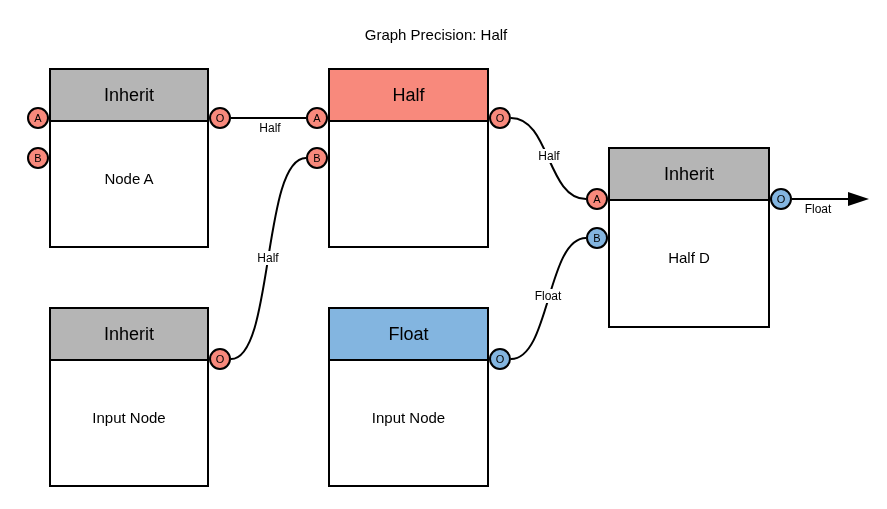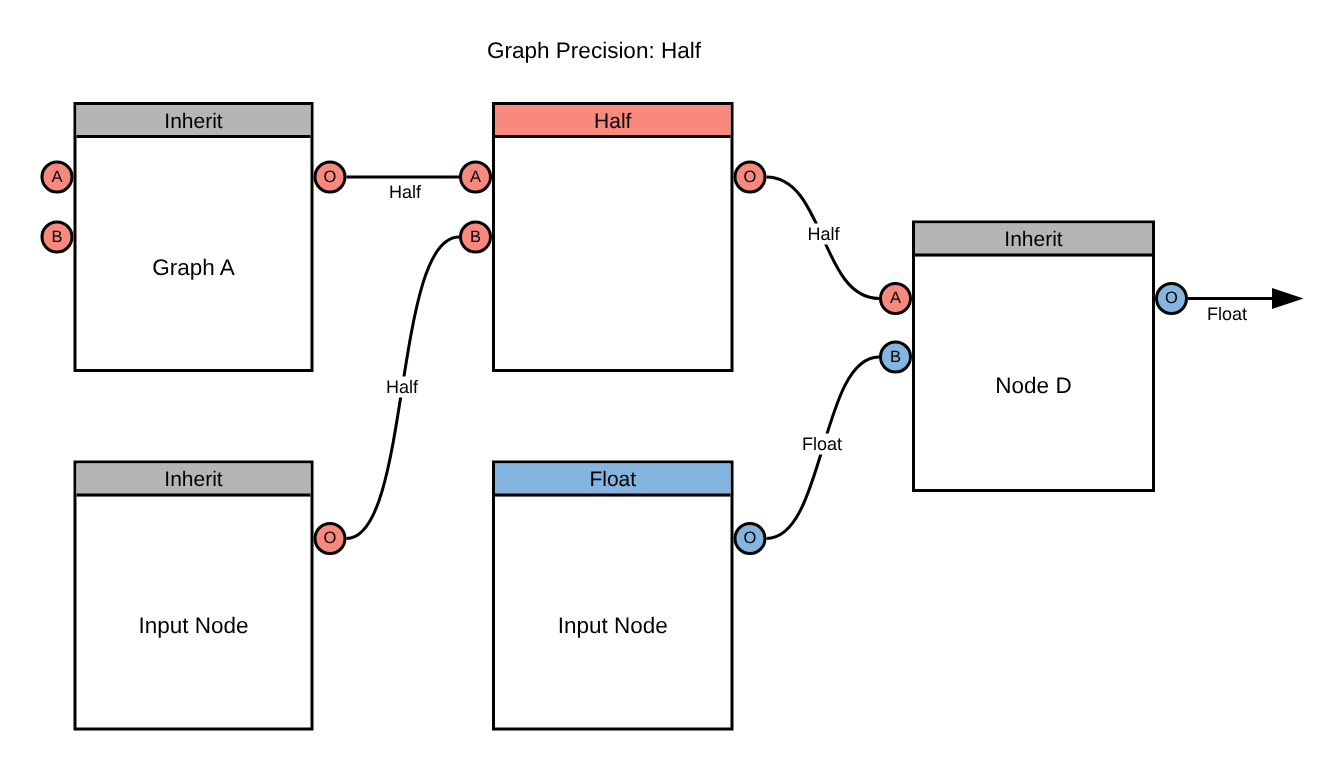--- a/index.html
+++ b/index.html
@@ -13,41 +13,41 @@
     overflow: hidden;
   }
   #edge-layer {
     position: absolute;
     left: 0; top: 0;
     width: 887px; height: 509px;
     z-index: 0;
   }
   .diagram-title {
     position: absolute;
-    left: 396px; top: 34px;
+    left: 436px; top: 34px;
     transform: translate(-50%, -50%);
     font-size: 15px;
     white-space: nowrap;
     z-index: 1;
   }
   .node {
     position: absolute;
     background: #ffffff;
     border: 2px solid #000;
     box-sizing: border-box;
     z-index: 1;
   }
   .node-header {
-    height: 22px;
+    height: 52px;
     border-bottom: 2px solid #000;
     box-sizing: border-box;
     display: flex;
     align-items: center;
     justify-content: center;
-    font-size: 14px;
+    font-size: 18px;
   }
   .node-body {
     position: absolute;
     left: 0; right: 0; top: 40px; bottom: 0;
     display: flex;
     align-items: center;
     justify-content: center;
     font-size: 15px;
   }
   #node-a  { left: 49px;  top: 68px;  width: 160px; height: 180px; }
@@ -89,36 +89,36 @@
     <path d="M 511 118 C 550 118 547 199 586 199" stroke="#000" stroke-width="2" fill="none"></path>
     <path d="M 511 359 C 550 359 547 238 586 238" stroke="#000" stroke-width="2" fill="none"></path>
     <path d="M 792 199 L 848 199" stroke="#000" stroke-width="2" fill="none"></path>
     <polygon points="848,192 869,199 848,206" fill="#000"></polygon>
   </svg>
 
   <div class="diagram-title">Graph Precision: Half</div>
 
   <div class="node" id="node-a">
     <div class="node-header" style="background-color: rgb(181, 181, 181);">Inherit</div>
-    <div class="node-body">Graph A</div>
+    <div class="node-body">Node A</div>
   </div>
   <div class="port" style="left: 27px; top: 107px; background-color: rgb(248, 137, 124);">A</div>
   <div class="port" style="left: 27px; top: 147px; background-color: rgb(248, 137, 124);">B</div>
   <div class="port" style="left: 209px; top: 107px; background-color: rgb(248, 137, 124);">O</div>
 
   <div class="node" id="node-b">
     <div class="node-header" style="background-color: rgb(248, 137, 124);">Half</div>
   </div>
   <div class="port" style="left: 306px; top: 107px; background-color: rgb(248, 137, 124);">A</div>
   <div class="port" style="left: 306px; top: 147px; background-color: rgb(248, 137, 124);">B</div>
   <div class="port" style="left: 489px; top: 107px; background-color: rgb(248, 137, 124);">O</div>
 
   <div class="node" id="node-d">
     <div class="node-header" style="background-color: rgb(181, 181, 181);">Inherit</div>
-    <div class="node-body">Node D</div>
+    <div class="node-body">Half D</div>
   </div>
   <div class="port" style="left: 586px; top: 188px; background-color: rgb(248, 137, 124);">A</div>
   <div class="port" style="left: 586px; top: 227px; background-color: rgb(131, 181, 224);">B</div>
   <div class="port" style="left: 770px; top: 188px; background-color: rgb(131, 181, 224);">O</div>
 
   <div class="node" id="input-1">
     <div class="node-header" style="background-color: rgb(181, 181, 181);">Inherit</div>
     <div class="node-body">Input Node</div>
   </div>
   <div class="port" style="left: 209px; top: 348px; background-color: rgb(248, 137, 124);">O</div>

